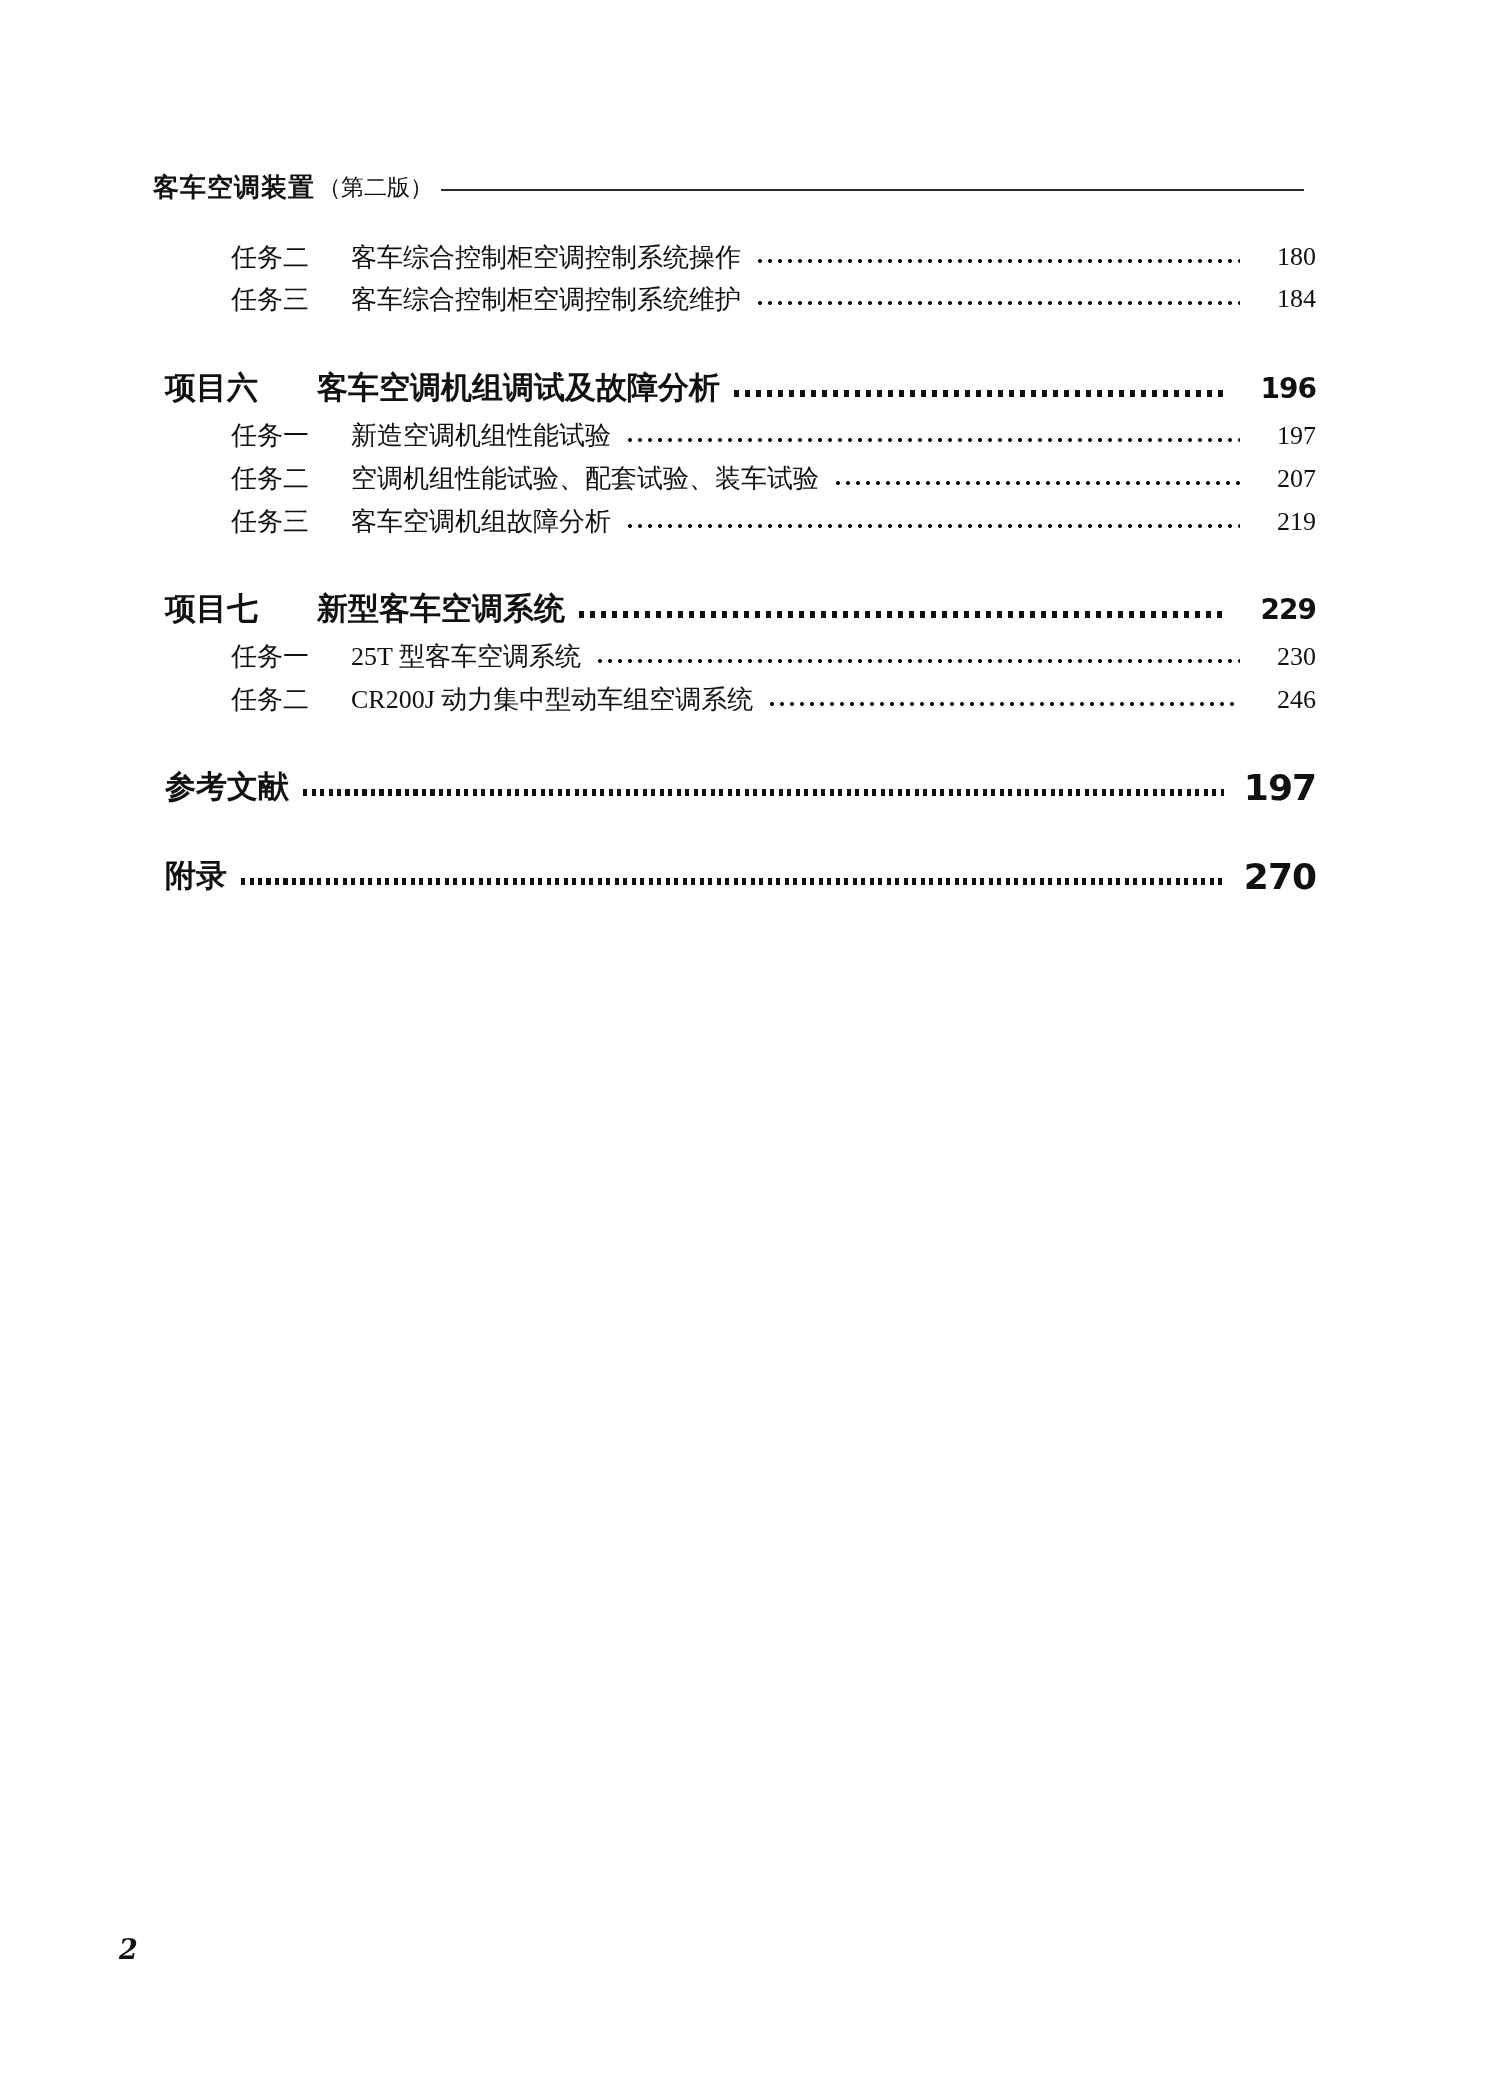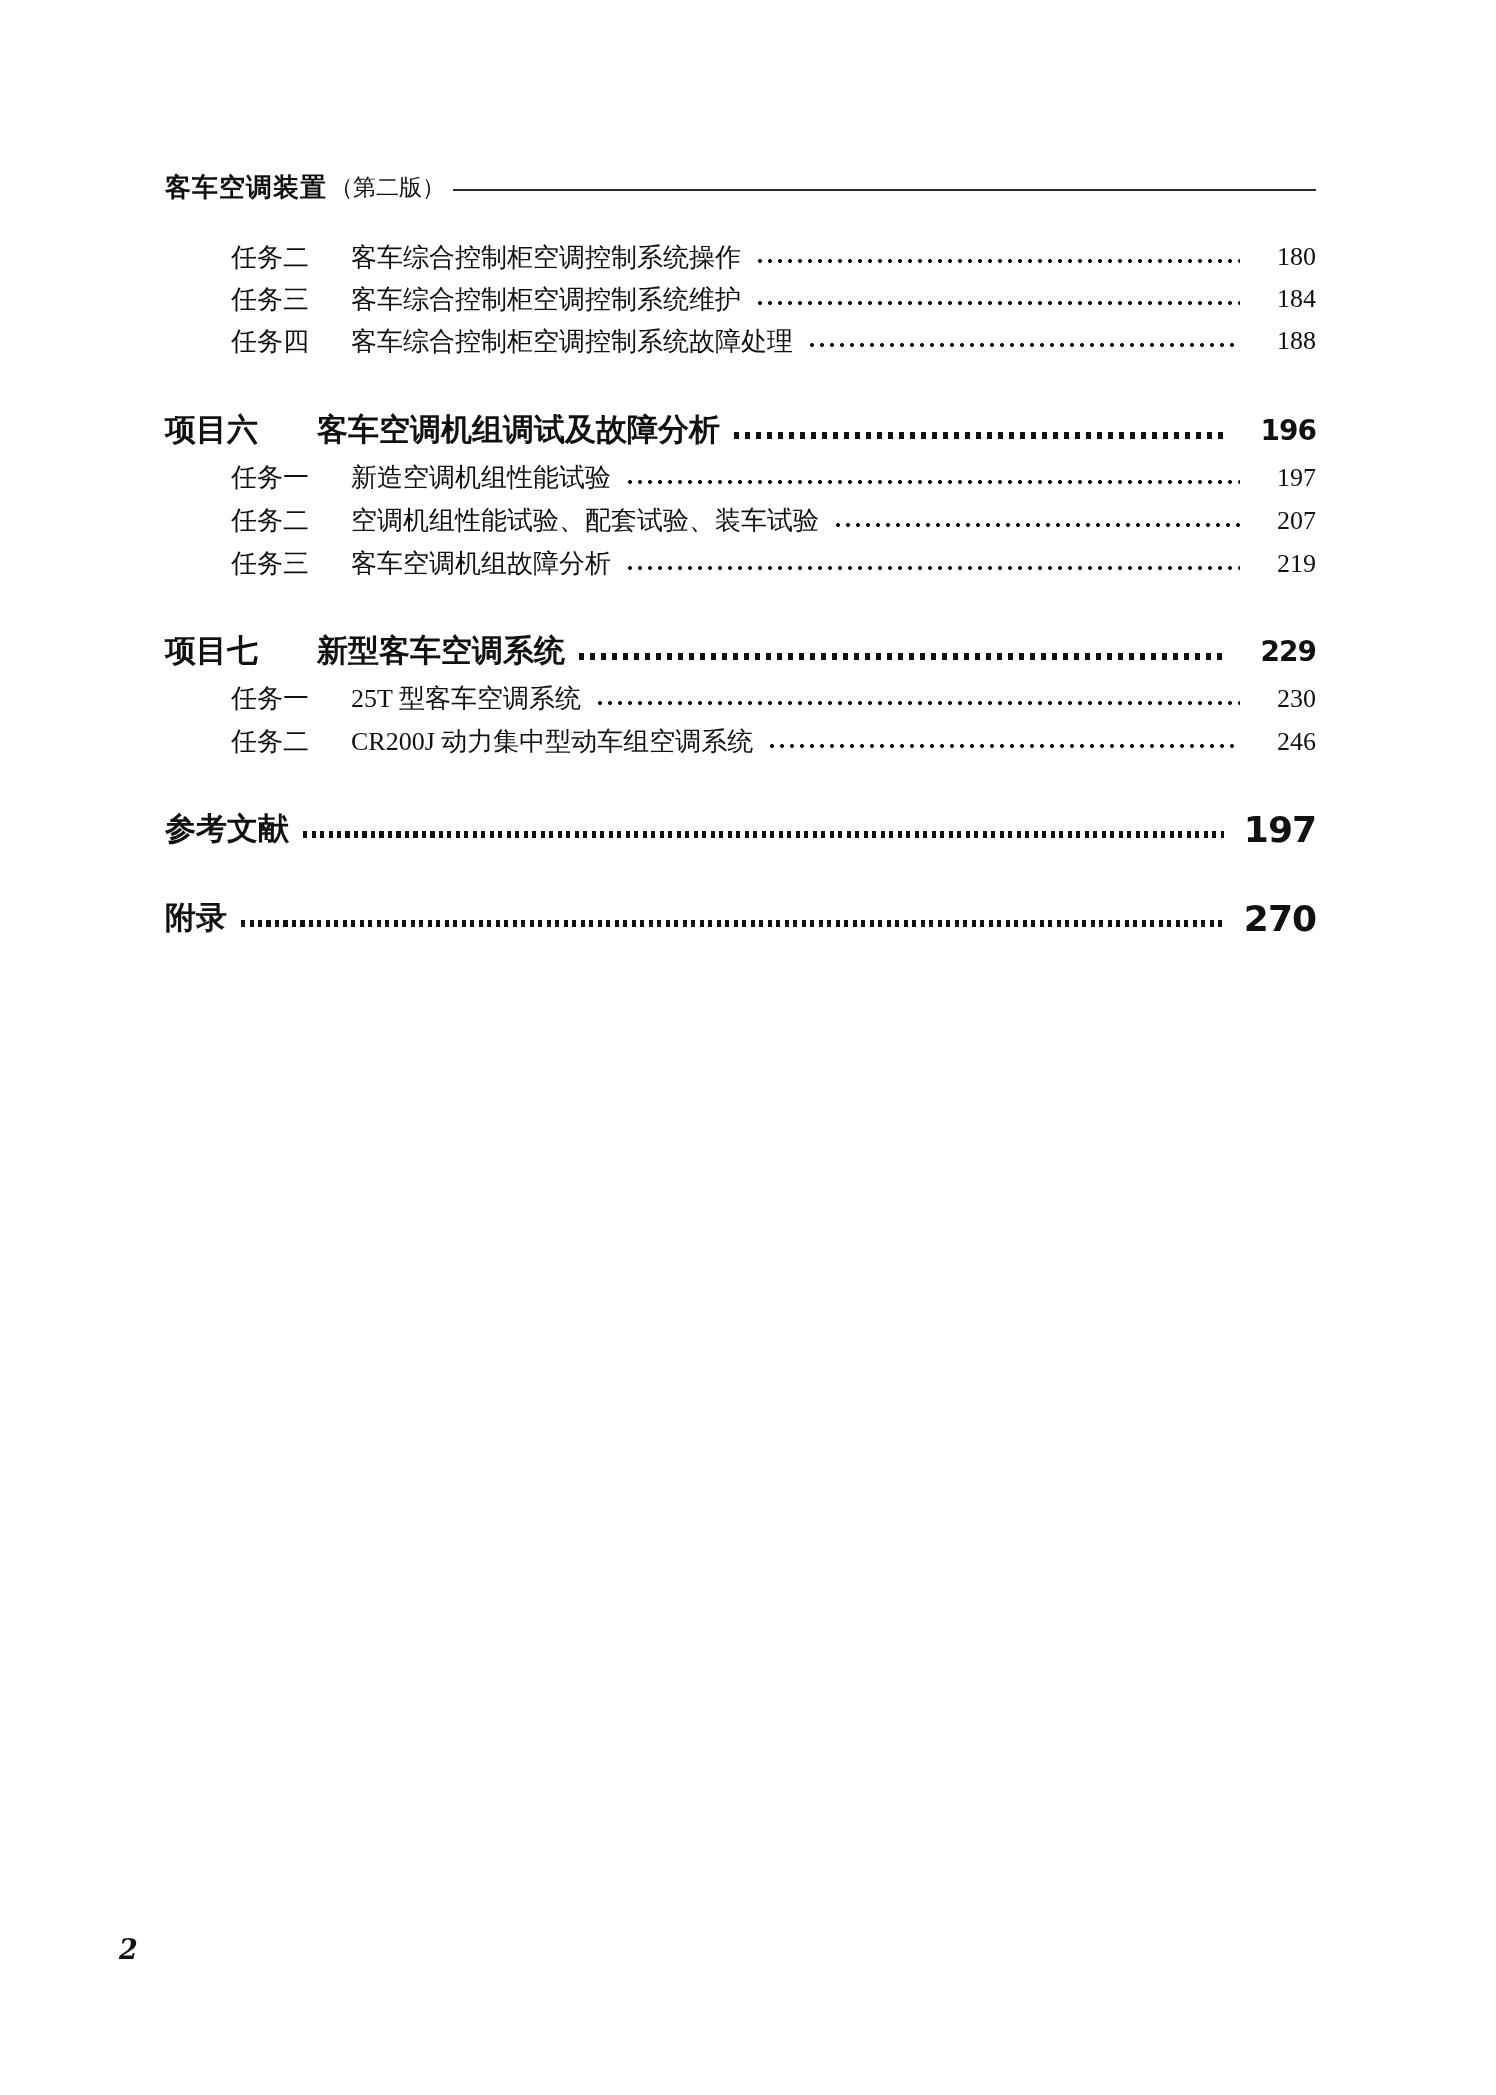--- a/index.html
+++ b/index.html
@@ -12,21 +12,21 @@
     width: 1496px;
     height: 2095px;
     color: #111;
     font-family: "Liberation Serif", "DejaVu Serif", serif;
     overflow: hidden;
   }
 
   
   .page-header {
     position: absolute;
-    left: 165px;
+    left: 153px;
     top: 170px;
     width: 1151px;
     display: flex;
     align-items: center;
   }
   .book-title {
     font-family: "DejaVu Sans", "Liberation Sans", sans-serif;
     font-weight: 800;
     font-size: 26px;
     letter-spacing: 1px;
@@ -161,26 +161,20 @@
         <span class="ttl">客车综合控制柜空调控制系统操作</span>
         <span class="leader"></span>
         <span class="num">180</span>
       </div>
       <div class="row task">
         <span class="lbl">任务三</span>
         <span class="ttl">客车综合控制柜空调控制系统维护</span>
         <span class="leader"></span>
         <span class="num">184</span>
       </div>
-      <div class="row task">
-        <span class="lbl">任务四</span>
-        <span class="ttl">客车综合控制柜空调控制系统故障处理</span>
-        <span class="leader"></span>
-        <span class="num">188</span>
-      </div>
     </section>
 
     <section class="group sec sec6">
       <div class="row chapter">
         <span class="lbl">项目六</span>
         <span class="ttl">客车空调机组调试及故障分析</span>
         <span class="leader"></span>
         <span class="num">196</span>
       </div>
       <div class="row task">

